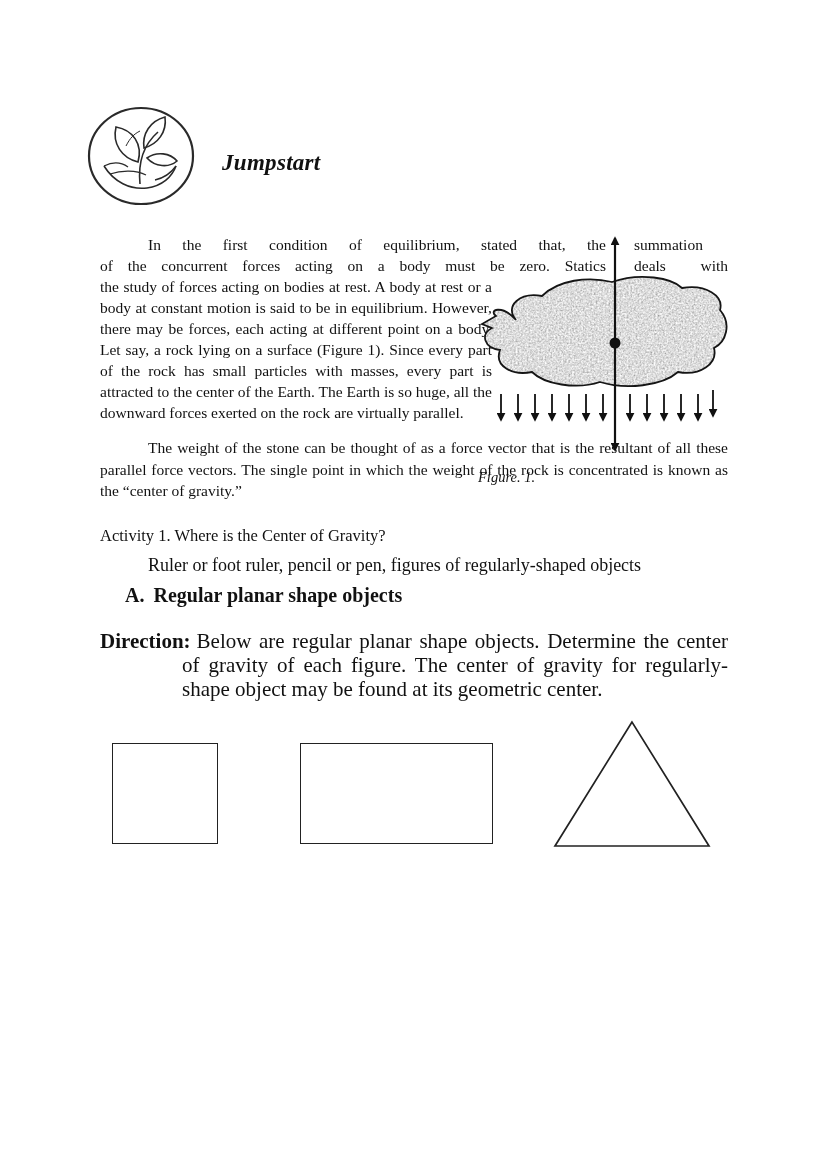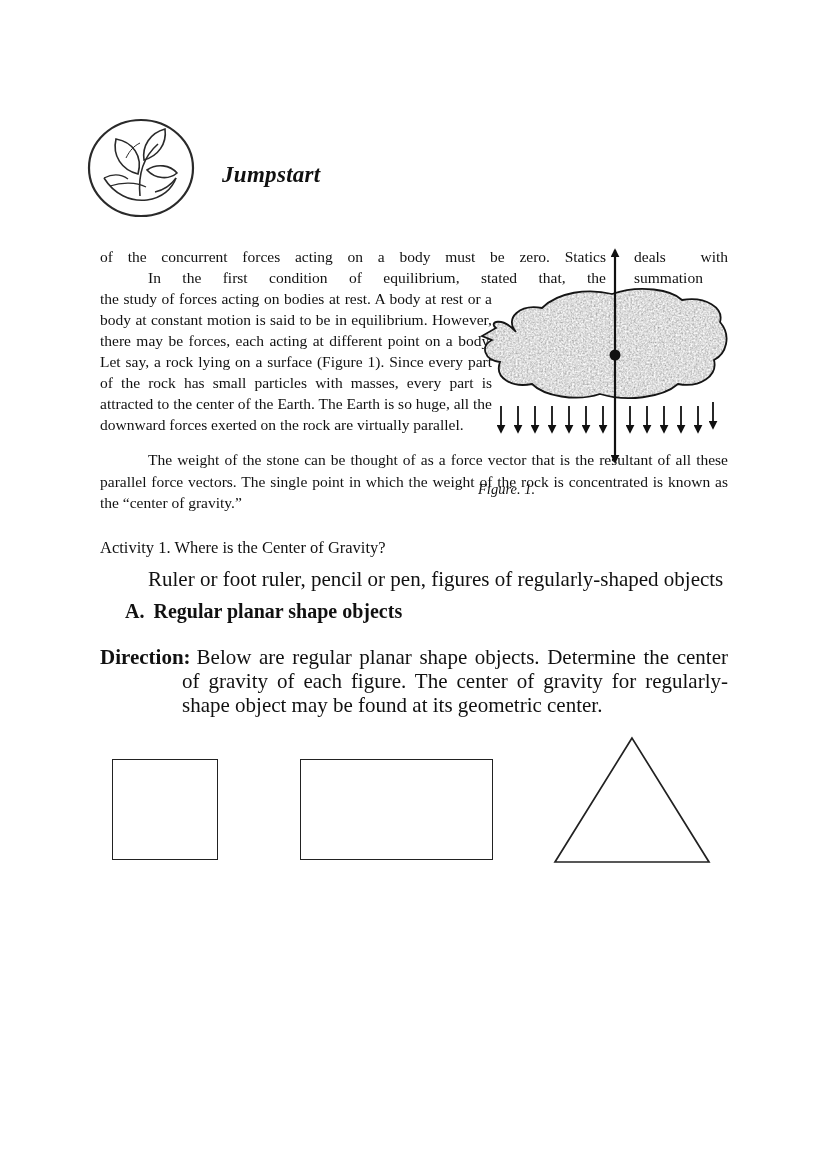--- a/index.html
+++ b/index.html
@@ -6,21 +6,21 @@
   .page{
     position:relative;
     width:828px;height:1171px;
     margin:0 auto;
     background:#ffffff;
     font-family:"Liberation Serif","DejaVu Serif",serif;
     color:#111;
     overflow:hidden;
     box-sizing:border-box;
   }
-  .content{padding:106px 100px 0 100px;box-sizing:border-box;margin-top:12px;}
+  .content{padding:106px 100px 0 100px;box-sizing:border-box;}
 
   
   .header{display:flex;align-items:center;margin-left:-14px;}
   .logo{width:110px;height:100px;flex:0 0 auto;}
   .doc-title{
     font-size:23px;font-weight:bold;font-style:italic;
     margin-left:26px;margin-top:14px;letter-spacing:0.3px;
   }
 
   
@@ -39,21 +39,21 @@
 
   
   .para2{
     font-size:15.5px;line-height:21.5px;text-align:justify;
     text-indent:48px;margin:0;
   }
 
   
   .h-activity{font-size:16.5px;font-weight:normal;margin:24px 0 0 0;}
   .h-wyn{font-size:16.5px;font-weight:bold;margin:18px 0 0 0;}
-  .materials{font-size:21px;margin:9px 0 0 0;padding-left:48px;}
+  .materials{font-size:18px;margin:9px 0 0 0;padding-left:48px;}
   .section-a{font-size:20px;font-weight:bold;margin:8px 0 0 0;padding-left:25px;}
   .section-a .sec-label{margin-right:9px;}
 
   
   .direction{
     font-size:21px;line-height:24px;text-align:justify;
     margin:22px 0 0 0;padding-left:82px;text-indent:-82px;
   }
   .dir-label{font-weight:bold;margin-right:6px;}
 
@@ -138,26 +138,26 @@
             <line x1="235" y1="160" x2="235" y2="186" marker-end="url(#ah)"></line>
           </g>
 
           <line x1="137" y1="8" x2="137" y2="220" stroke="#111" stroke-width="2.2" marker-start="url(#ah)" marker-end="url(#ah)"></line>
           <circle cx="137" cy="113" r="5.5" fill="#111"></circle>
         </svg>
         <div class="figcaption">Figure. 1.</div>
       </div>
 
       <div class="line-row">
+        <span class="line-left indent">In the first condition of equilibrium, stated that, the</span>
+        <span class="line-right">summation</span>
+      </div>
+      <div class="line-row">
         <span class="line-left">of the concurrent forces acting on a body must be zero. Statics</span>
         <span class="line-right">deals with</span>
-      </div>
-      <div class="line-row">
-        <span class="line-left indent">In the first condition of equilibrium, stated that, the</span>
-        <span class="line-right">summation</span>
       </div>
       <div class="intro-body">the study of forces acting on bodies at rest. A body at rest or a body at constant motion is said to be in equilibrium. However, there may be forces, each acting at different point on a body. Let say, a rock lying on a surface (Figure 1). Since every part of the rock has small particles with masses, every part is attracted to the center of the Earth. The Earth is so huge, all the downward forces exerted on the rock are virtually parallel.</div>
     </div>
 
     <p class="para2">The weight of the stone can be thought of as a force vector that is the resultant of all these parallel force vectors. The single point in which the weight of the rock is concentrated is known as the “center of gravity.”</p>
 
     <div class="h-activity">Activity 1. Where is the Center of Gravity?</div>
     <div class="materials">Ruler or foot ruler, pencil or pen, figures of regularly-shaped objects</div>
 
     <div class="section-a">

